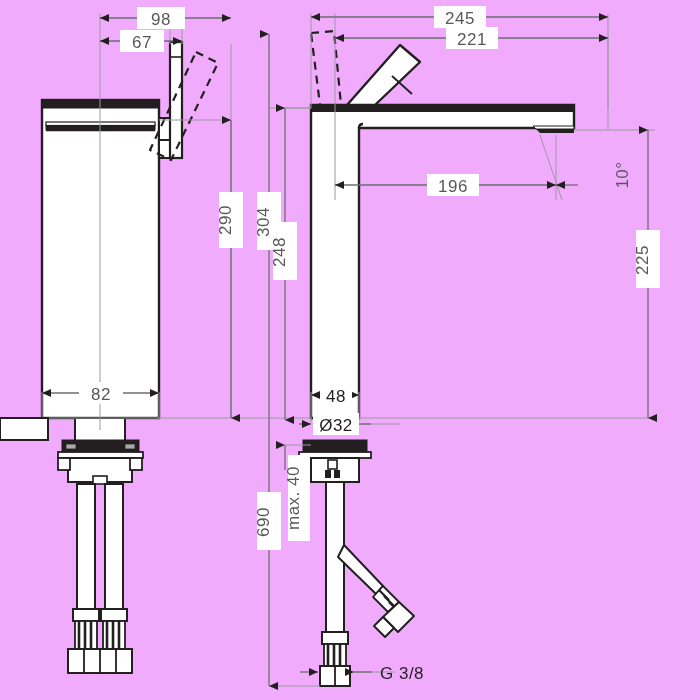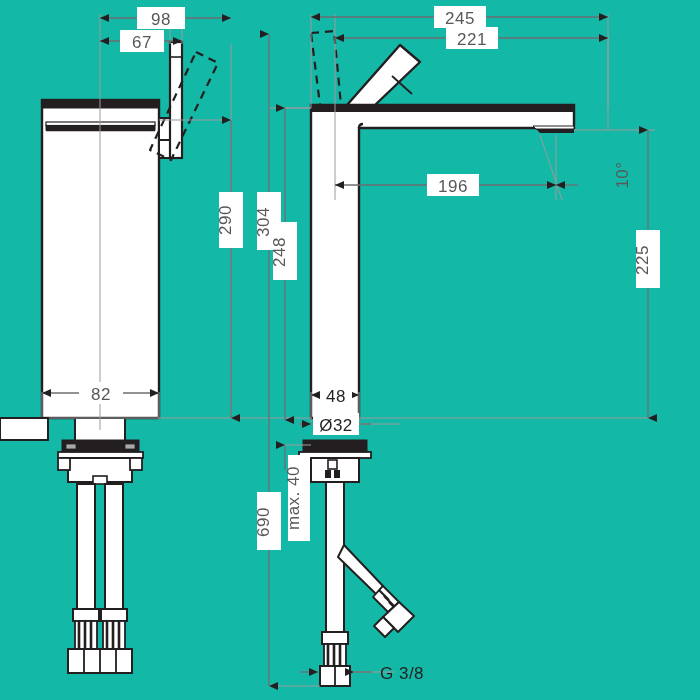--- a/index.html
+++ b/index.html
@@ -4,21 +4,21 @@
 <style>
   html, body {
     margin: 0;
     padding: 0;
     background: #ffffff;
   }
   #sheet {
     position: relative;
     width: 700px;
     height: 700px;
-    background: #14b8a6;
+    background: #f0abfc;
     font-family: "Liberation Sans", sans-serif;
     overflow: hidden;
   }
   #sheet svg {
     position: absolute;
     left: 0;
     top: 0;
     width: 700px;
     height: 700px;
   }

